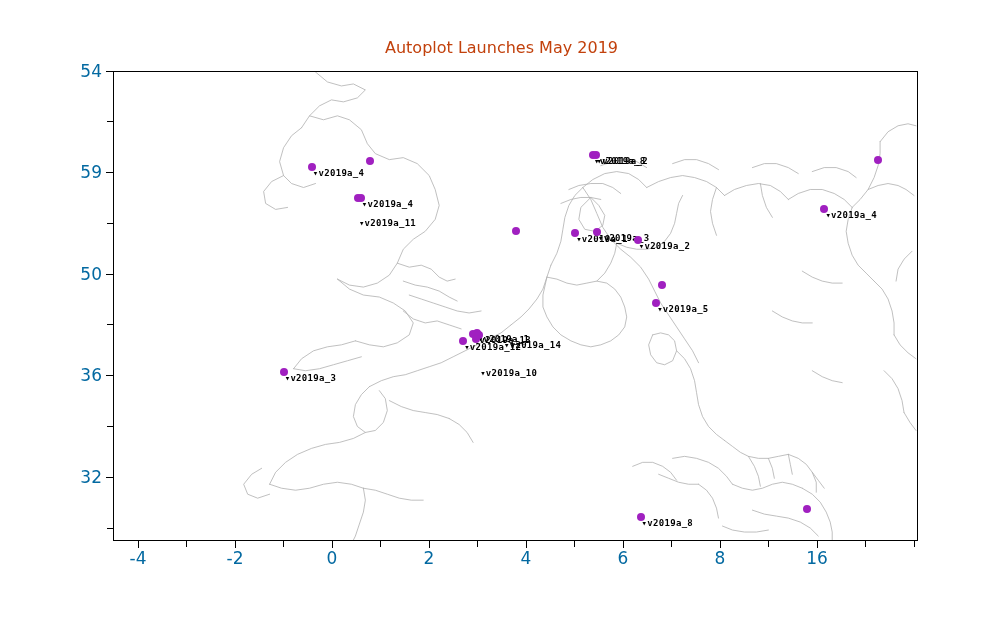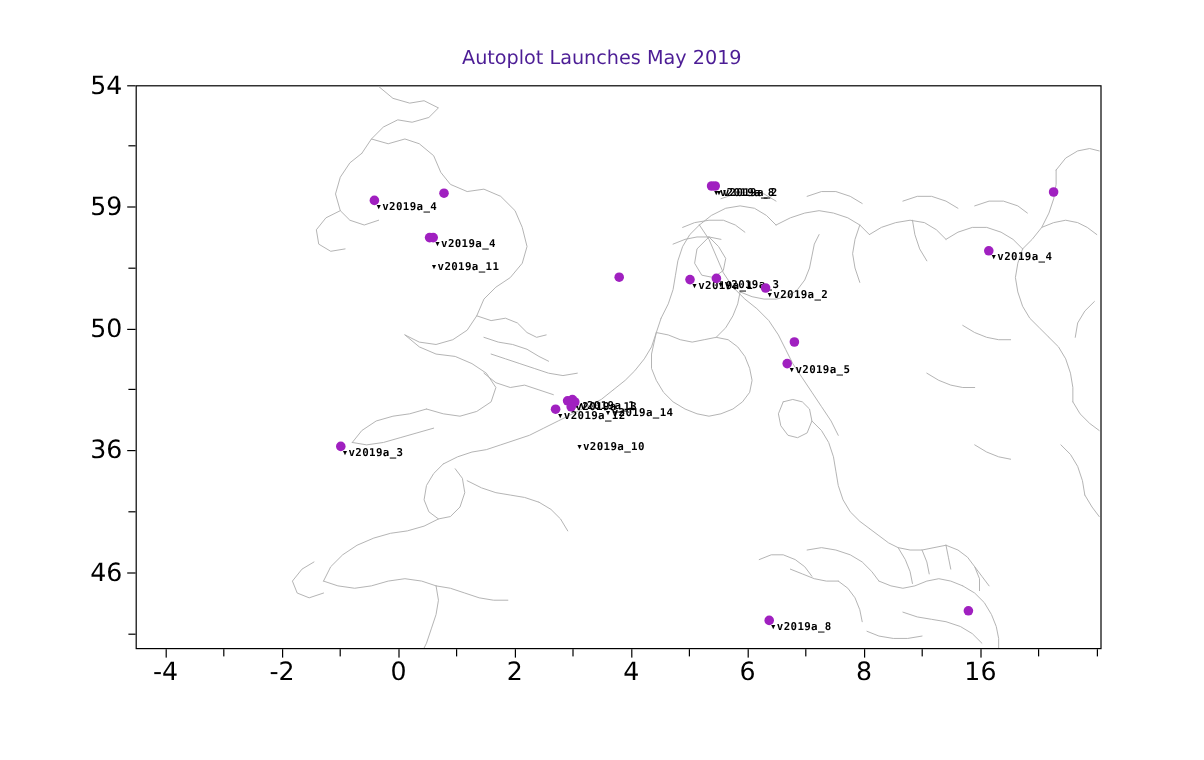--- a/index.html
+++ b/index.html
@@ -21,21 +21,21 @@
     height: 633px;
     background: #ffffff;
   }
   #plot-title {
     position: absolute;
     left: 0;
     top: 38px;
     width: 1003px;
     text-align: center;
     font-size: 16px;
-    color: #4c1d95;
+    color: #c2410c;
     letter-spacing: 0px;
   }
   
   #axes {
     position: absolute;
     left: 113px;
     top: 71px;
     width: 805px;
     height: 470px;
     border: 1.3px solid #000000;
@@ -55,22 +55,22 @@
     position: absolute;
     background: #000000;
   }
   .tick-x { width: 1.2px; height: 6px; }
   .tick-y { height: 1.2px; width: 6px; }
   .tick-x.major { height: 7px; }
   .tick-y.major { width: 7px; }
 
   .ticklabel {
     position: absolute;
-    font-size: 21px;
-    color: #000000;
+    font-size: 17px;
+    color: #0369a1;
     white-space: nowrap;
   }
   .ticklabel-x {
     transform: translateX(-50%);
     top: 548px;
   }
   .ticklabel-y {
     transform: translateY(-50%);
     text-align: right;
     left: 58px;
@@ -252,21 +252,21 @@
   <div class="ticklabel ticklabel-x" style="left:429px;">2</div>
   <div class="ticklabel ticklabel-x" style="left:526px;">4</div>
   <div class="ticklabel ticklabel-x" style="left:623px;">6</div>
   <div class="ticklabel ticklabel-x" style="left:720px;">8</div>
   <div class="ticklabel ticklabel-x" style="left:817px;">16</div>
 
   <div class="ticklabel ticklabel-y" style="top:71px;">54</div>
   <div class="ticklabel ticklabel-y" style="top:172px;">59</div>
   <div class="ticklabel ticklabel-y" style="top:274px;">50</div>
   <div class="ticklabel ticklabel-y" style="top:375px;">36</div>
-  <div class="ticklabel ticklabel-y" style="top:477px;">46</div>
+  <div class="ticklabel ticklabel-y" style="top:477px;">32</div>
 
   <div id="data-layer">
       <div class="marker" style="left: 311.825px; top: 166.524px; background: rgb(160, 32, 192);"></div>
       <div class="point-label" style="left: 312.825px; top: 167.524px;">▾v2019a_4</div>
       <div class="marker" style="left: 370.018px; top: 161.443px; background: rgb(160, 32, 192);"></div>
       <div class="marker" style="left: 357.895px; top: 198.027px; background: rgb(160, 32, 192);"></div>
       <div class="point-label" style="left: 358.895px; top: 199.027px; margin-top: 19px;">▾v2019a_11</div>
       <div class="marker" style="left: 360.804px; top: 198.027px; background: rgb(160, 32, 192);"></div>
       <div class="point-label" style="left: 361.804px; top: 199.027px;">▾v2019a_4</div>
       <div class="marker" style="left: 593.09px; top: 154.838px; background: rgb(160, 32, 192);"></div>

